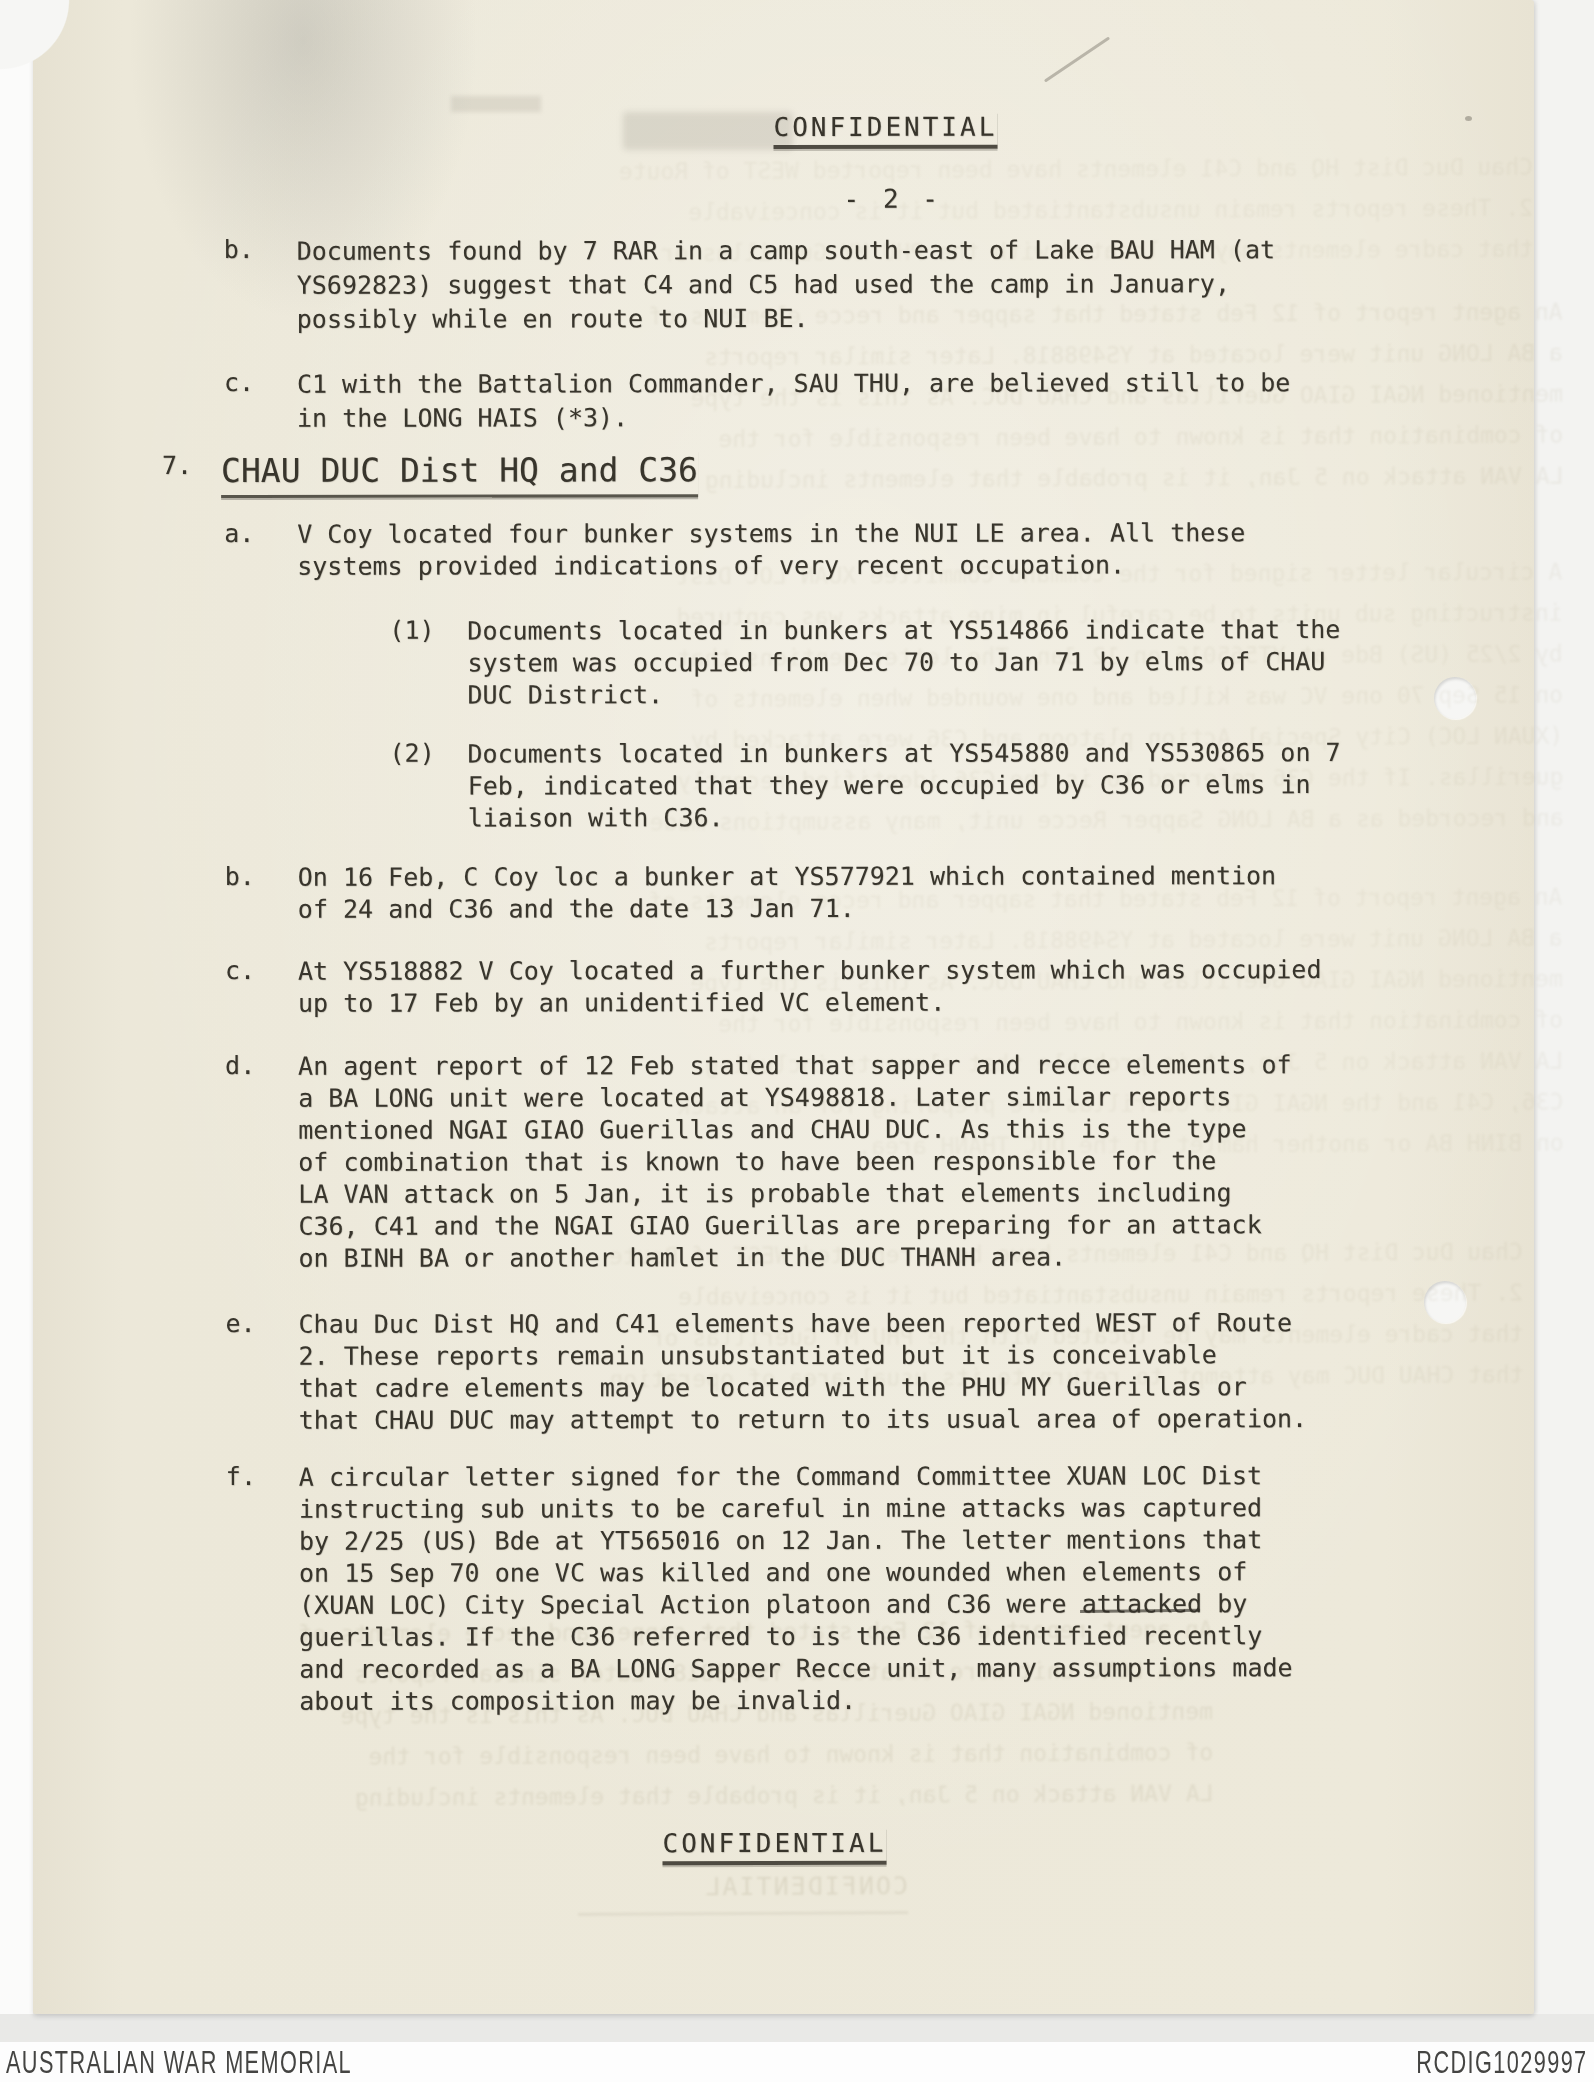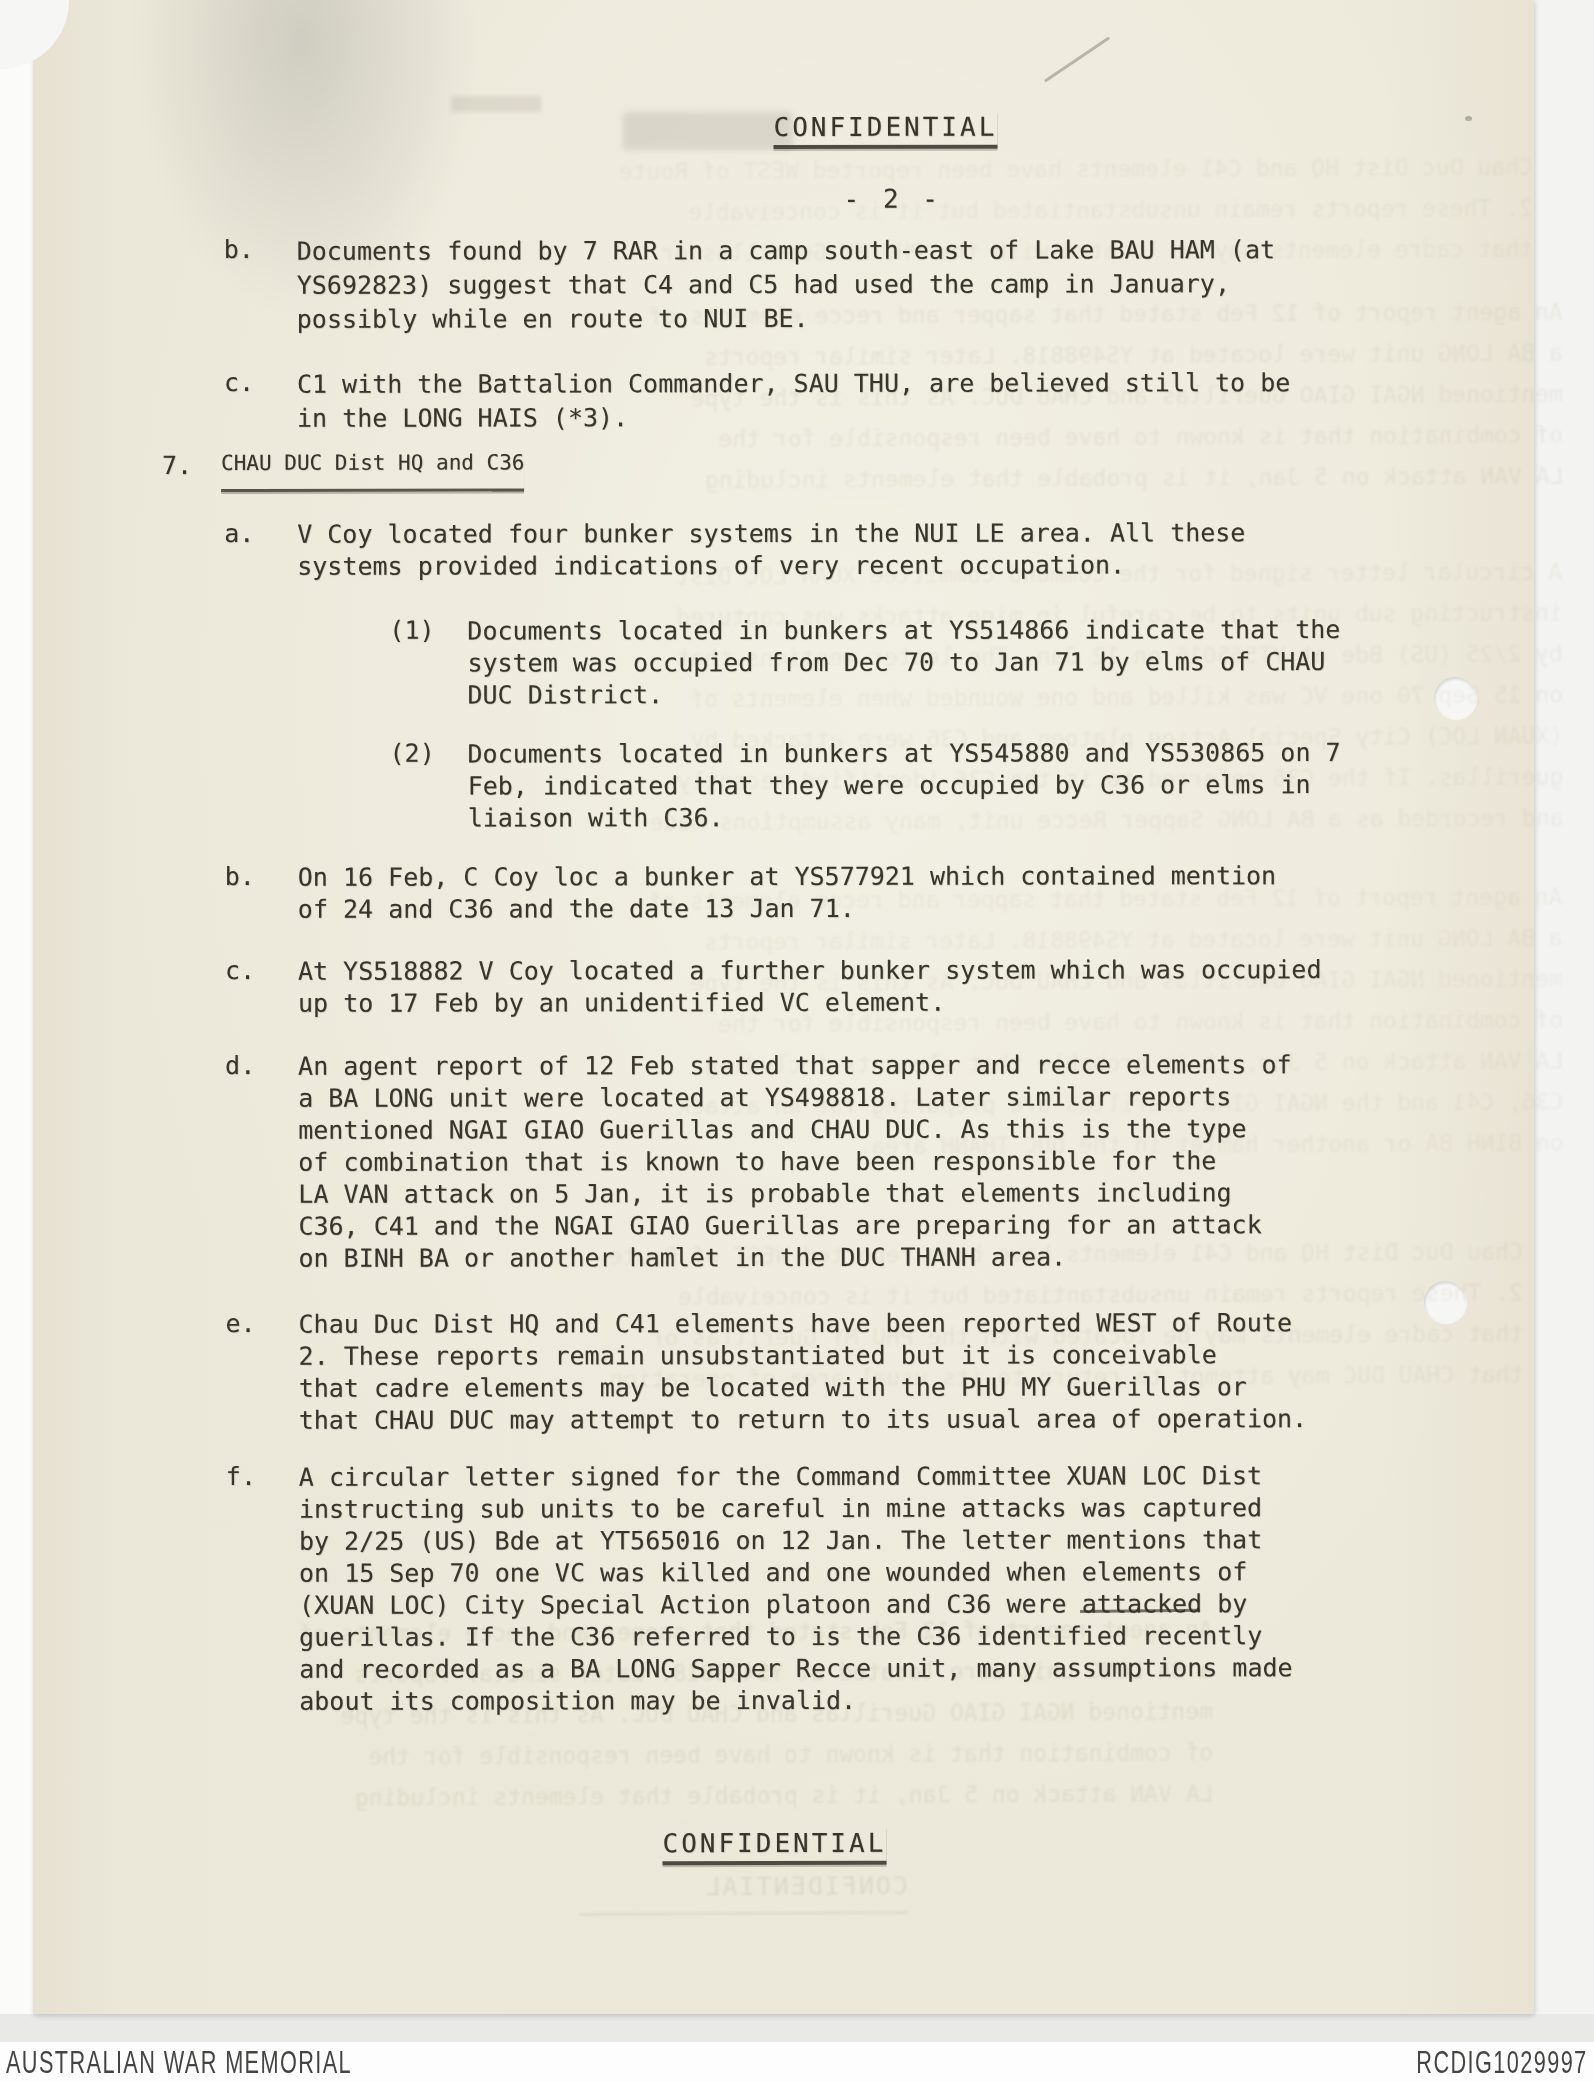--- a/index.html
+++ b/index.html
@@ -57,22 +57,22 @@
     border-bottom:4px solid rgba(50,47,39,0.85);padding-bottom:3px;
     box-shadow:0 2px 0 rgba(50,47,39,0.25);}
 
   .para{position:absolute;left:0;width:100%;font-size:25px;}
   .plabel{position:absolute;left:192px;}
   .plines{position:absolute;left:265px;width:1080px;white-space:pre-line;line-height:34px;}
   .tight .plines{line-height:32px;}
   .sub .plabel{left:357px;}
   .sub .plines{left:435px;width:930px;}
   .sec-num{position:absolute;left:130px;font-size:25px;}
-  .sec-title{position:absolute;left:189px;font-size:21px;
-    border-bottom:3px solid rgba(50,47,39,0.8);padding-bottom:14px;
+  .sec-title{position:absolute;left:189px;font-size:33px;
+    border-bottom:3px solid rgba(50,47,39,0.8);padding-bottom:5px;
     box-shadow:0 2px 0 rgba(50,47,39,0.3);}
   .strike-mark{position:absolute;left:1046px;top:1610px;width:120px;height:3px;
     background:rgba(52,49,41,0.65);transform:rotate(-0.6deg);}
 
   
   .footer-bar{position:absolute;left:0;top:2042px;width:1594px;height:40px;background:#fdfdfd;}
   .awm-left{position:absolute;left:6px;top:3px;font-family:"Liberation Sans",sans-serif;
     font-size:31px;font-weight:400;color:#444442;letter-spacing:2px;
     transform:scaleX(0.70);transform-origin:left center;white-space:nowrap;}
   .awm-right{position:absolute;right:6px;top:3px;font-family:"Liberation Sans",sans-serif;

